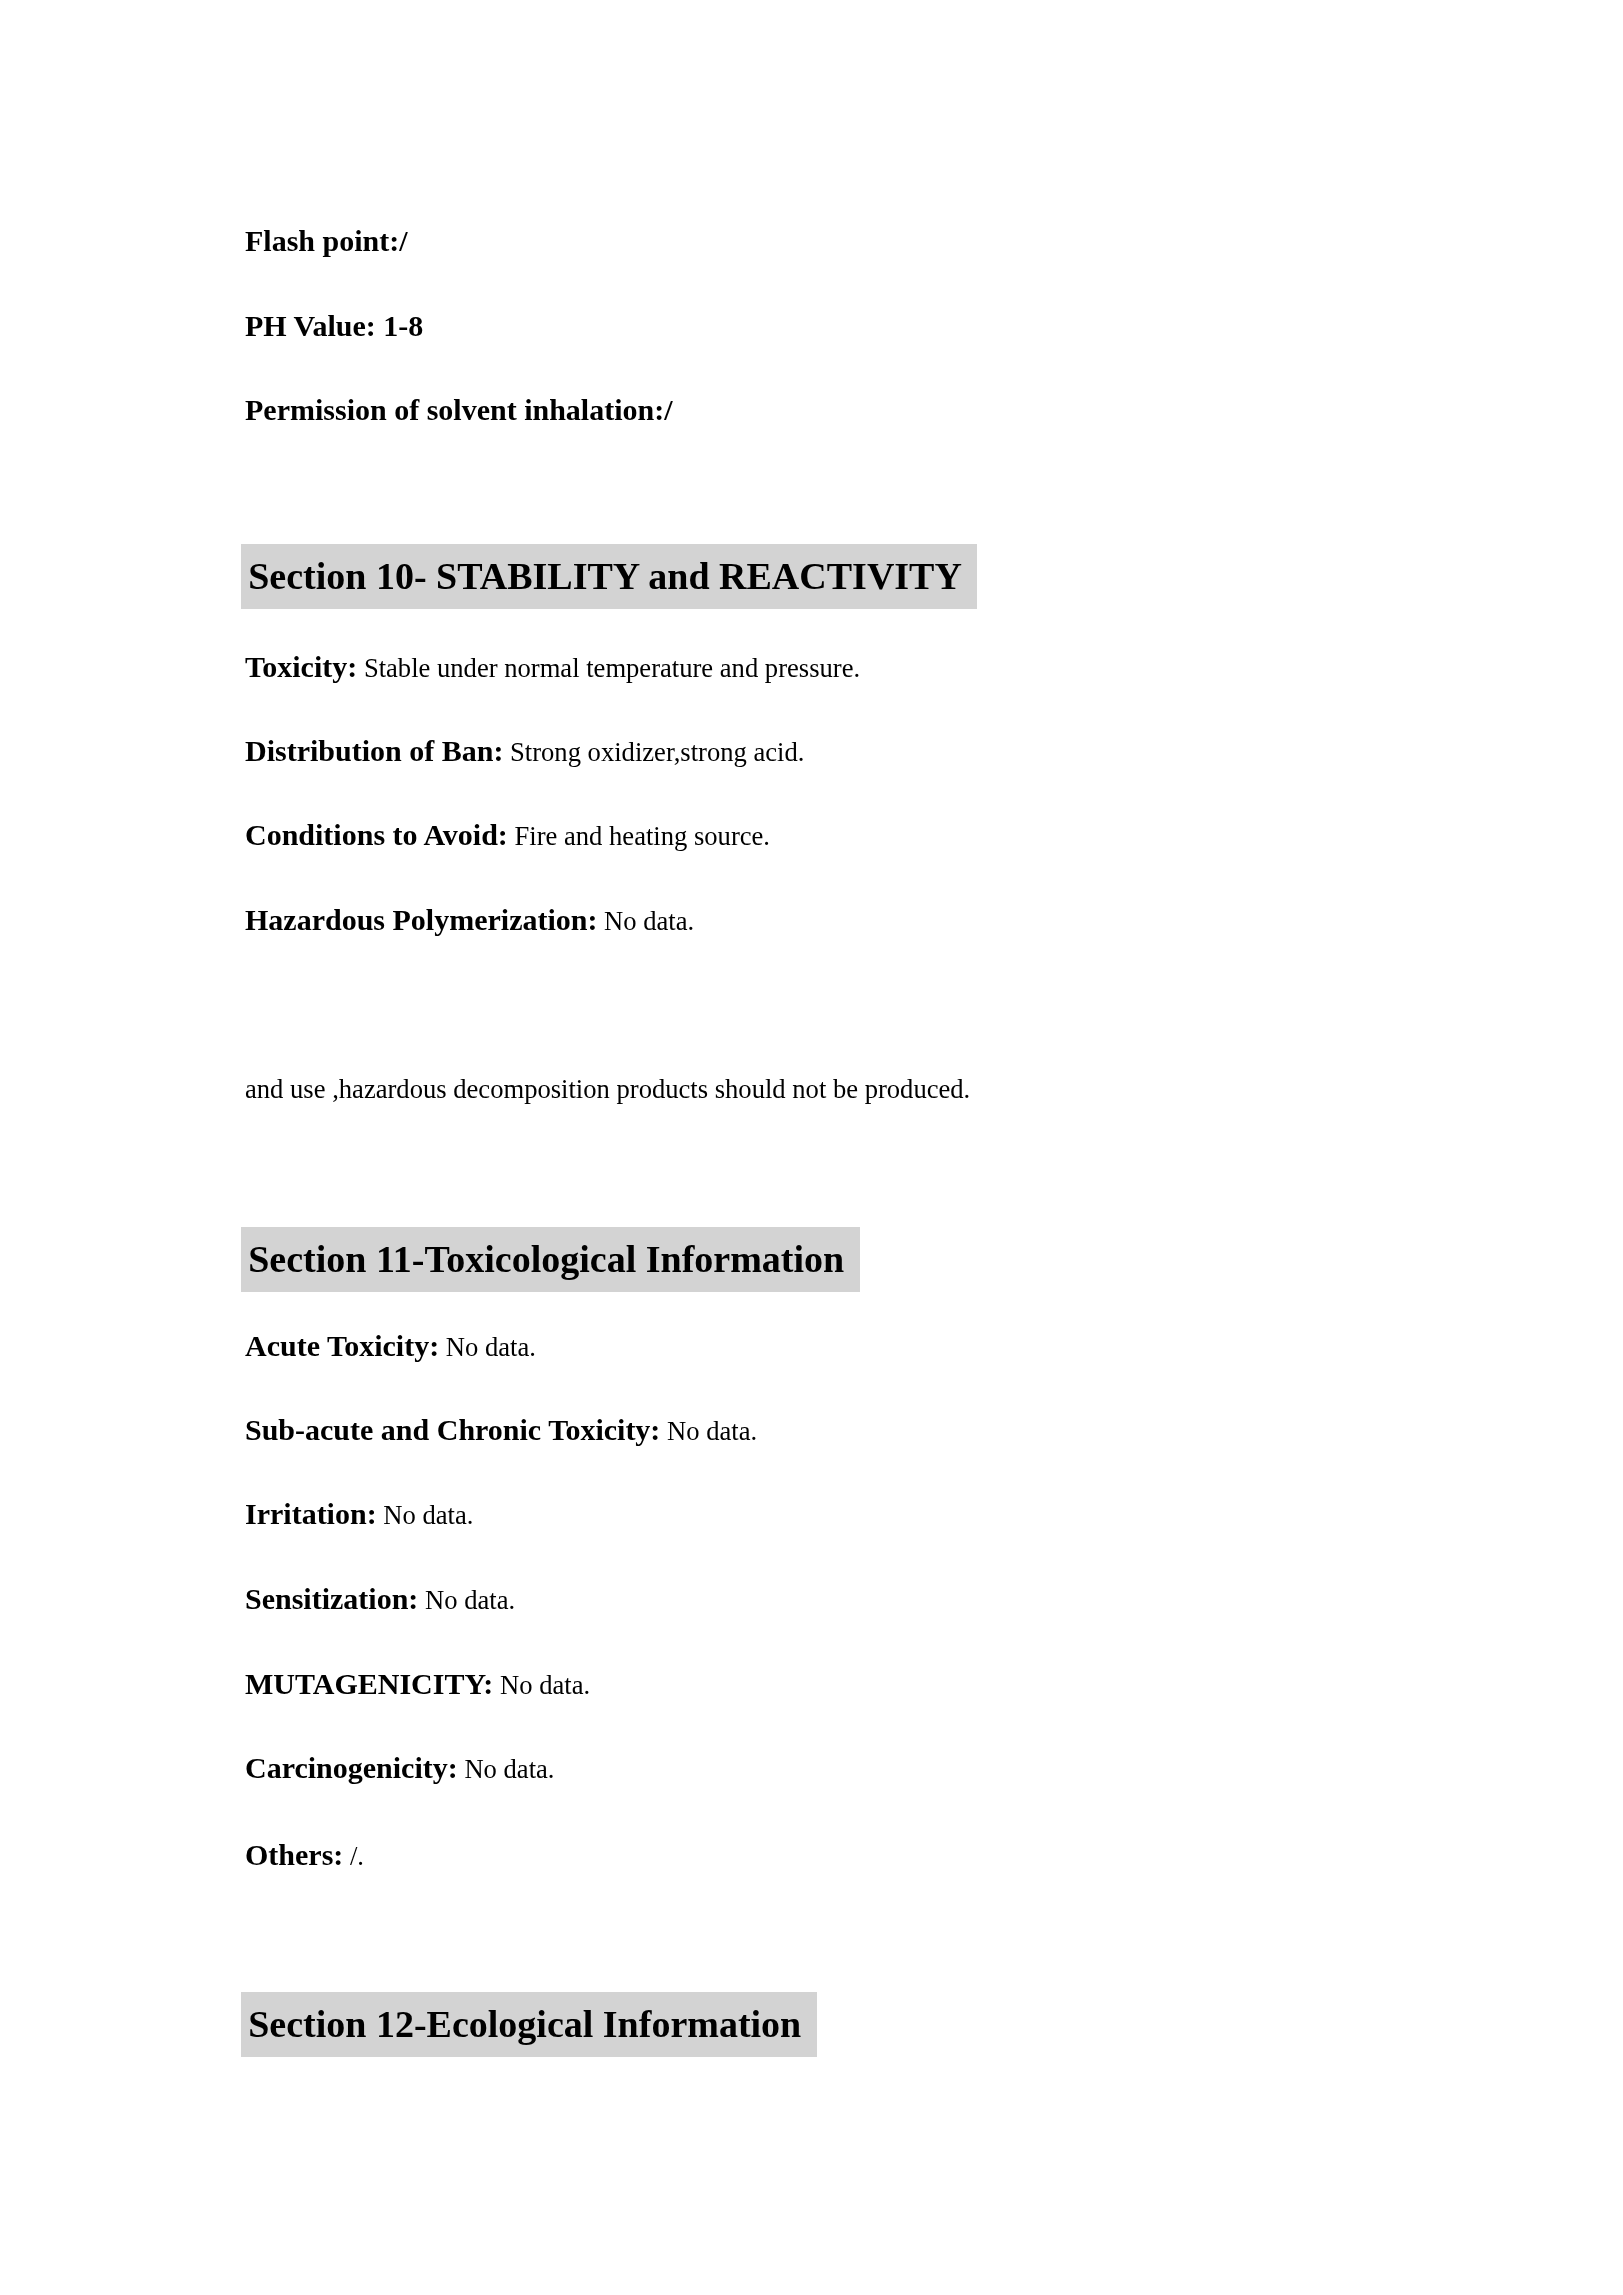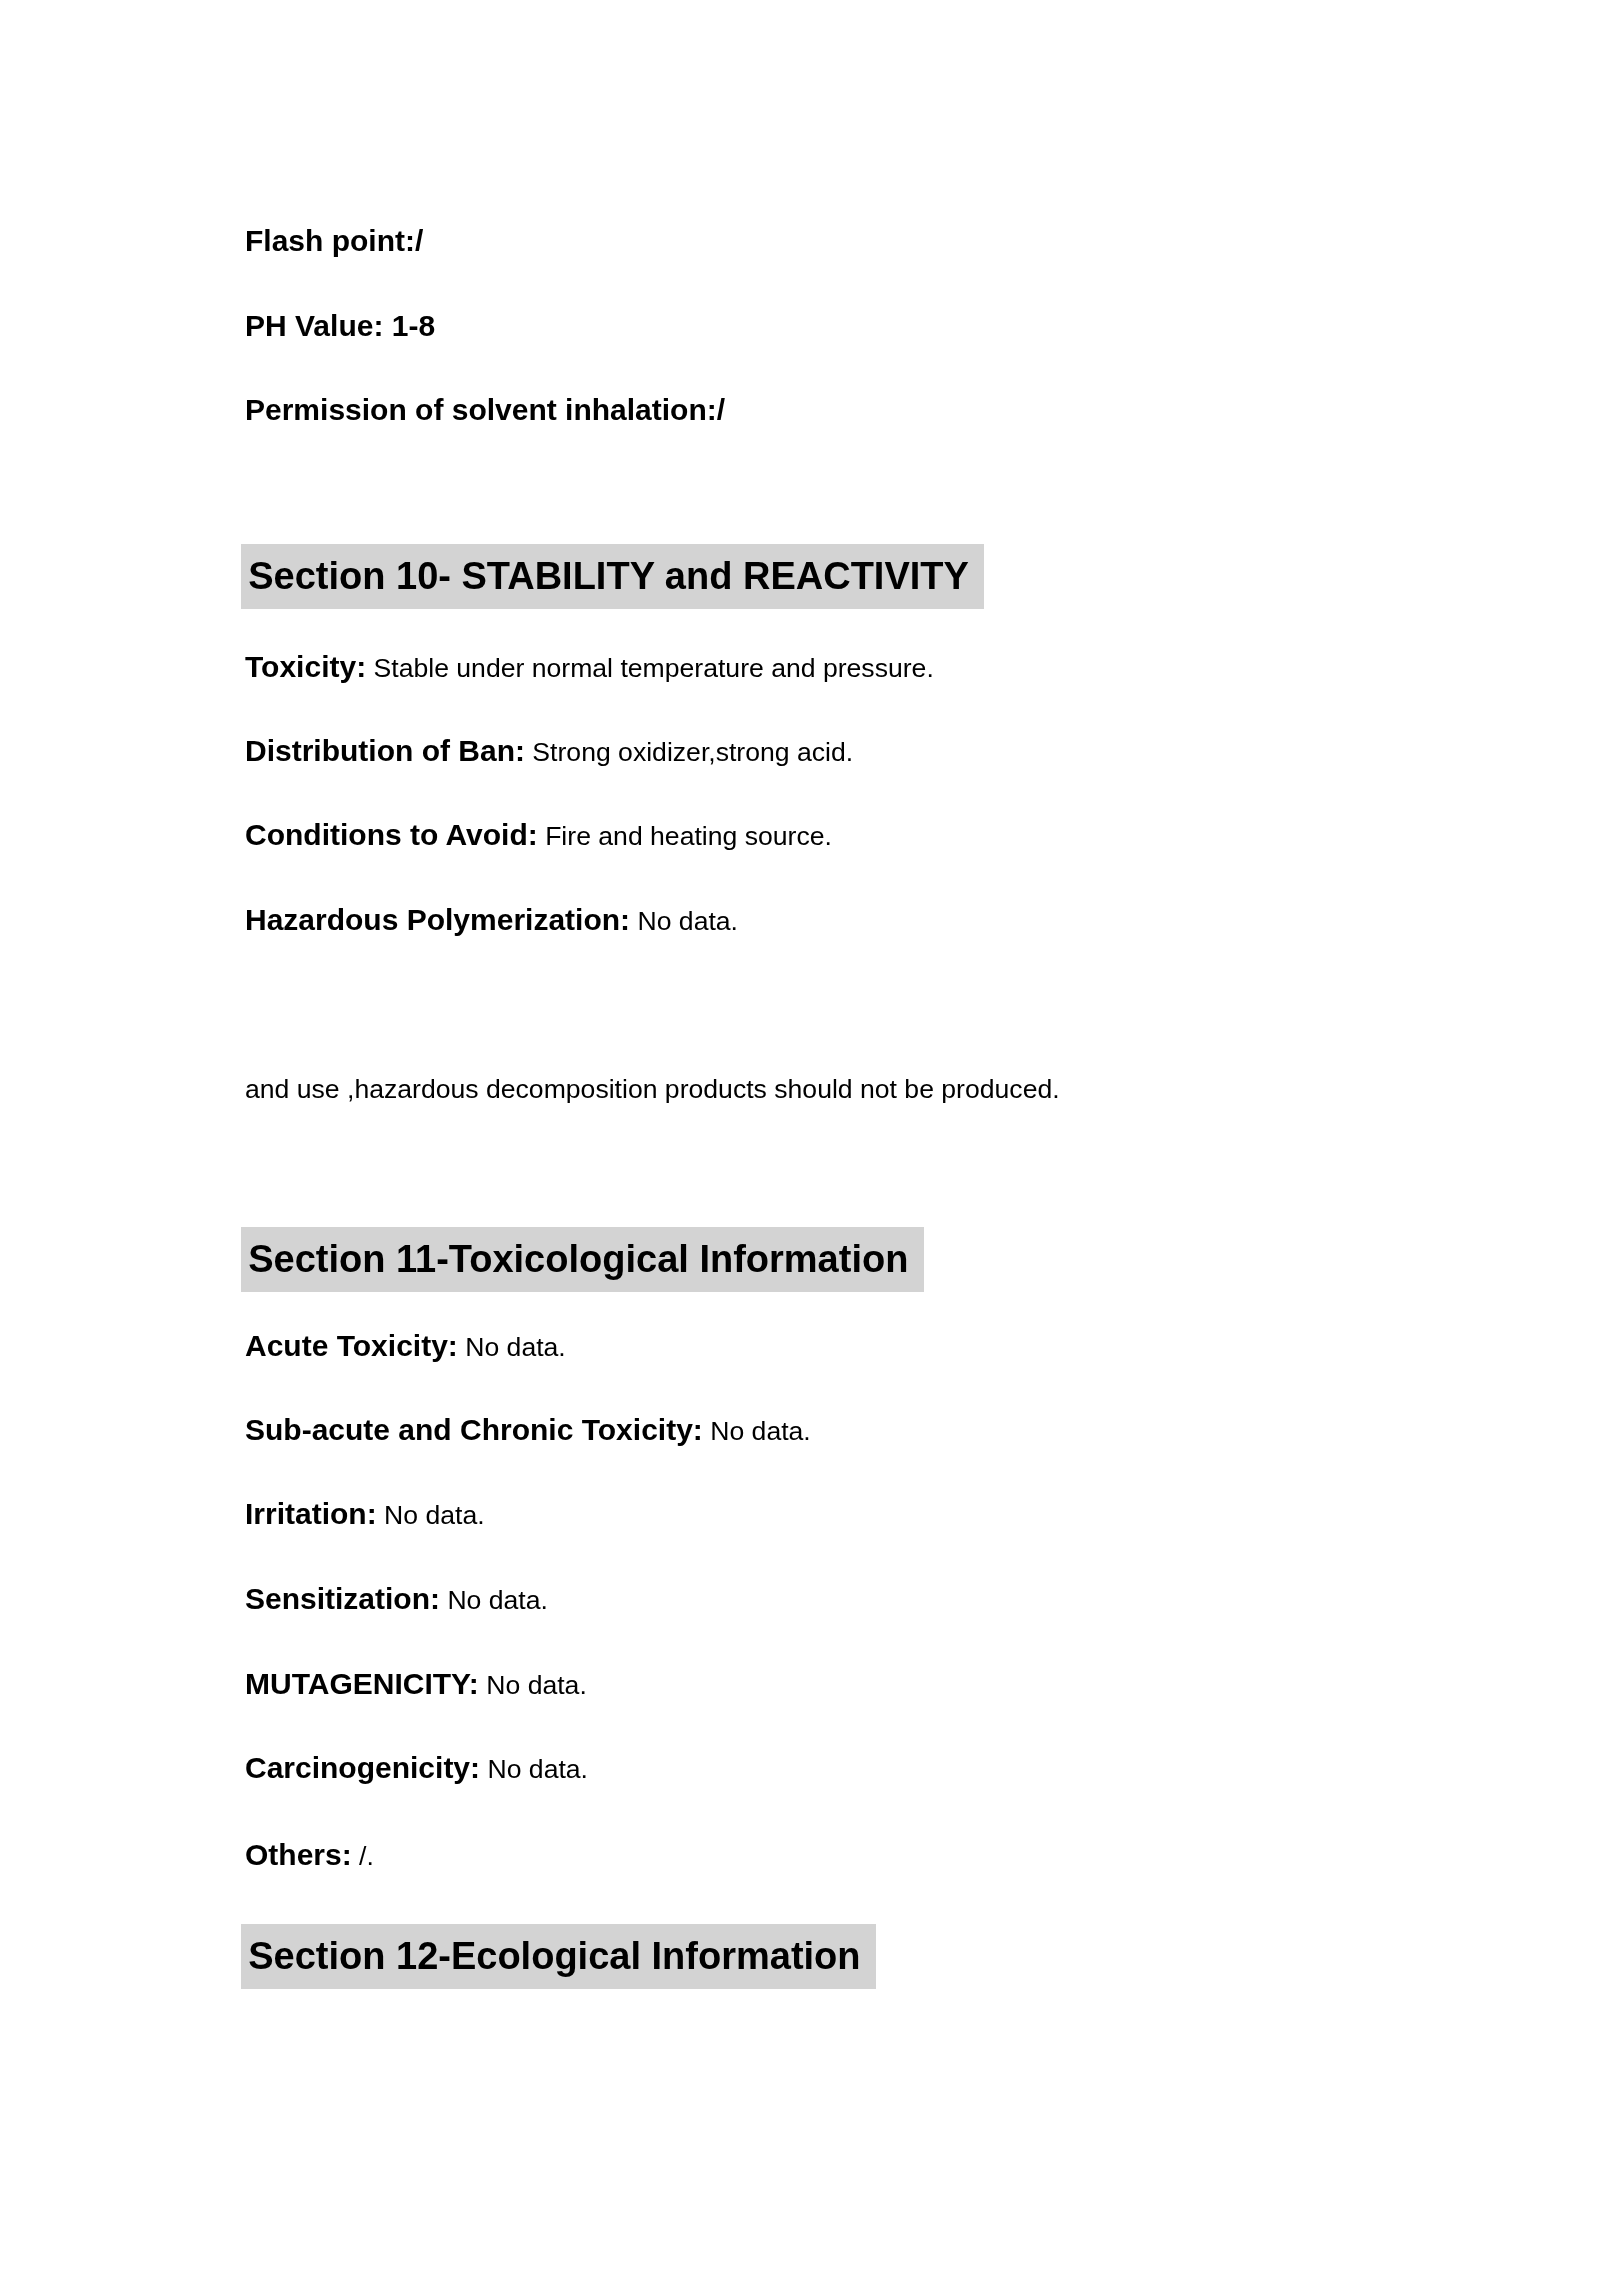--- a/index.html
+++ b/index.html
@@ -21,20 +21,21 @@
     height: 2295px;
     background: #ffffff;
   }
   .line {
     position: absolute;
     left: 245px;
     width: 1132px;
     line-height: 84px;
     font-size: 26.6px;
     white-space: nowrap;
+    font-family: Liberation Serif, serif;
   }
   .bold {
     font-weight: 700;
     font-size: 30px;
   }
   .lbl {
     font-weight: 700;
     font-size: 30px;
   }
   .val {
@@ -132,18 +133,18 @@
   <div class="line" style="top:1726px">
     <span class="lbl">Carcinogenicity:</span>
     <span class="val">No data.</span>
   </div>
 
   <div class="line" style="top:1813px">
     <span class="lbl">Others:</span>
     <span class="val">/.</span>
   </div>
 
-  <div class="line heading" style="top:1924px">
+  <div class="line heading" style="top:1992px">
     <span class="hl">Section 12-Ecological Information</span>
   </div>
 
 </main>
 
 
 </body></html>

